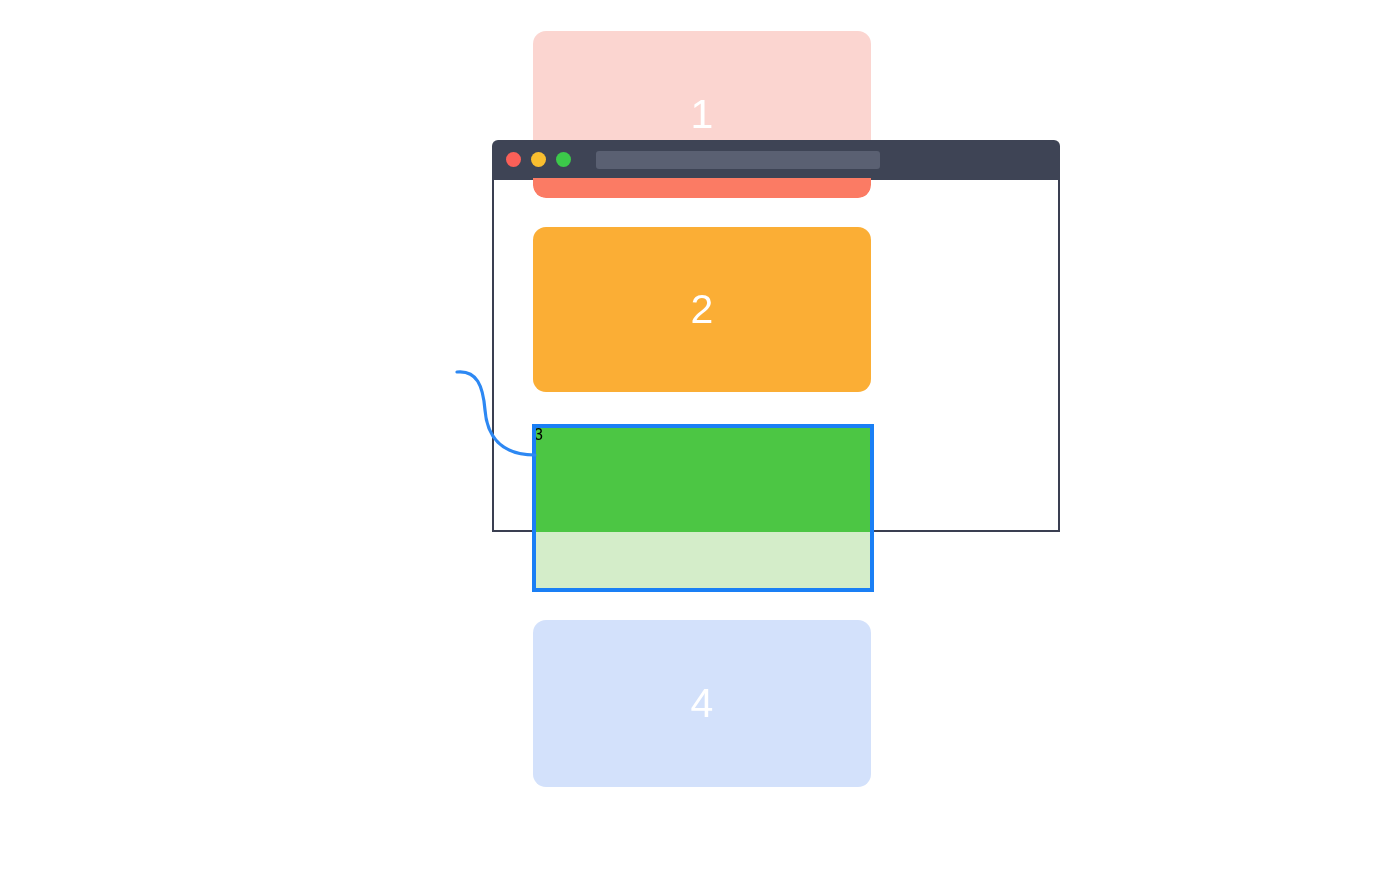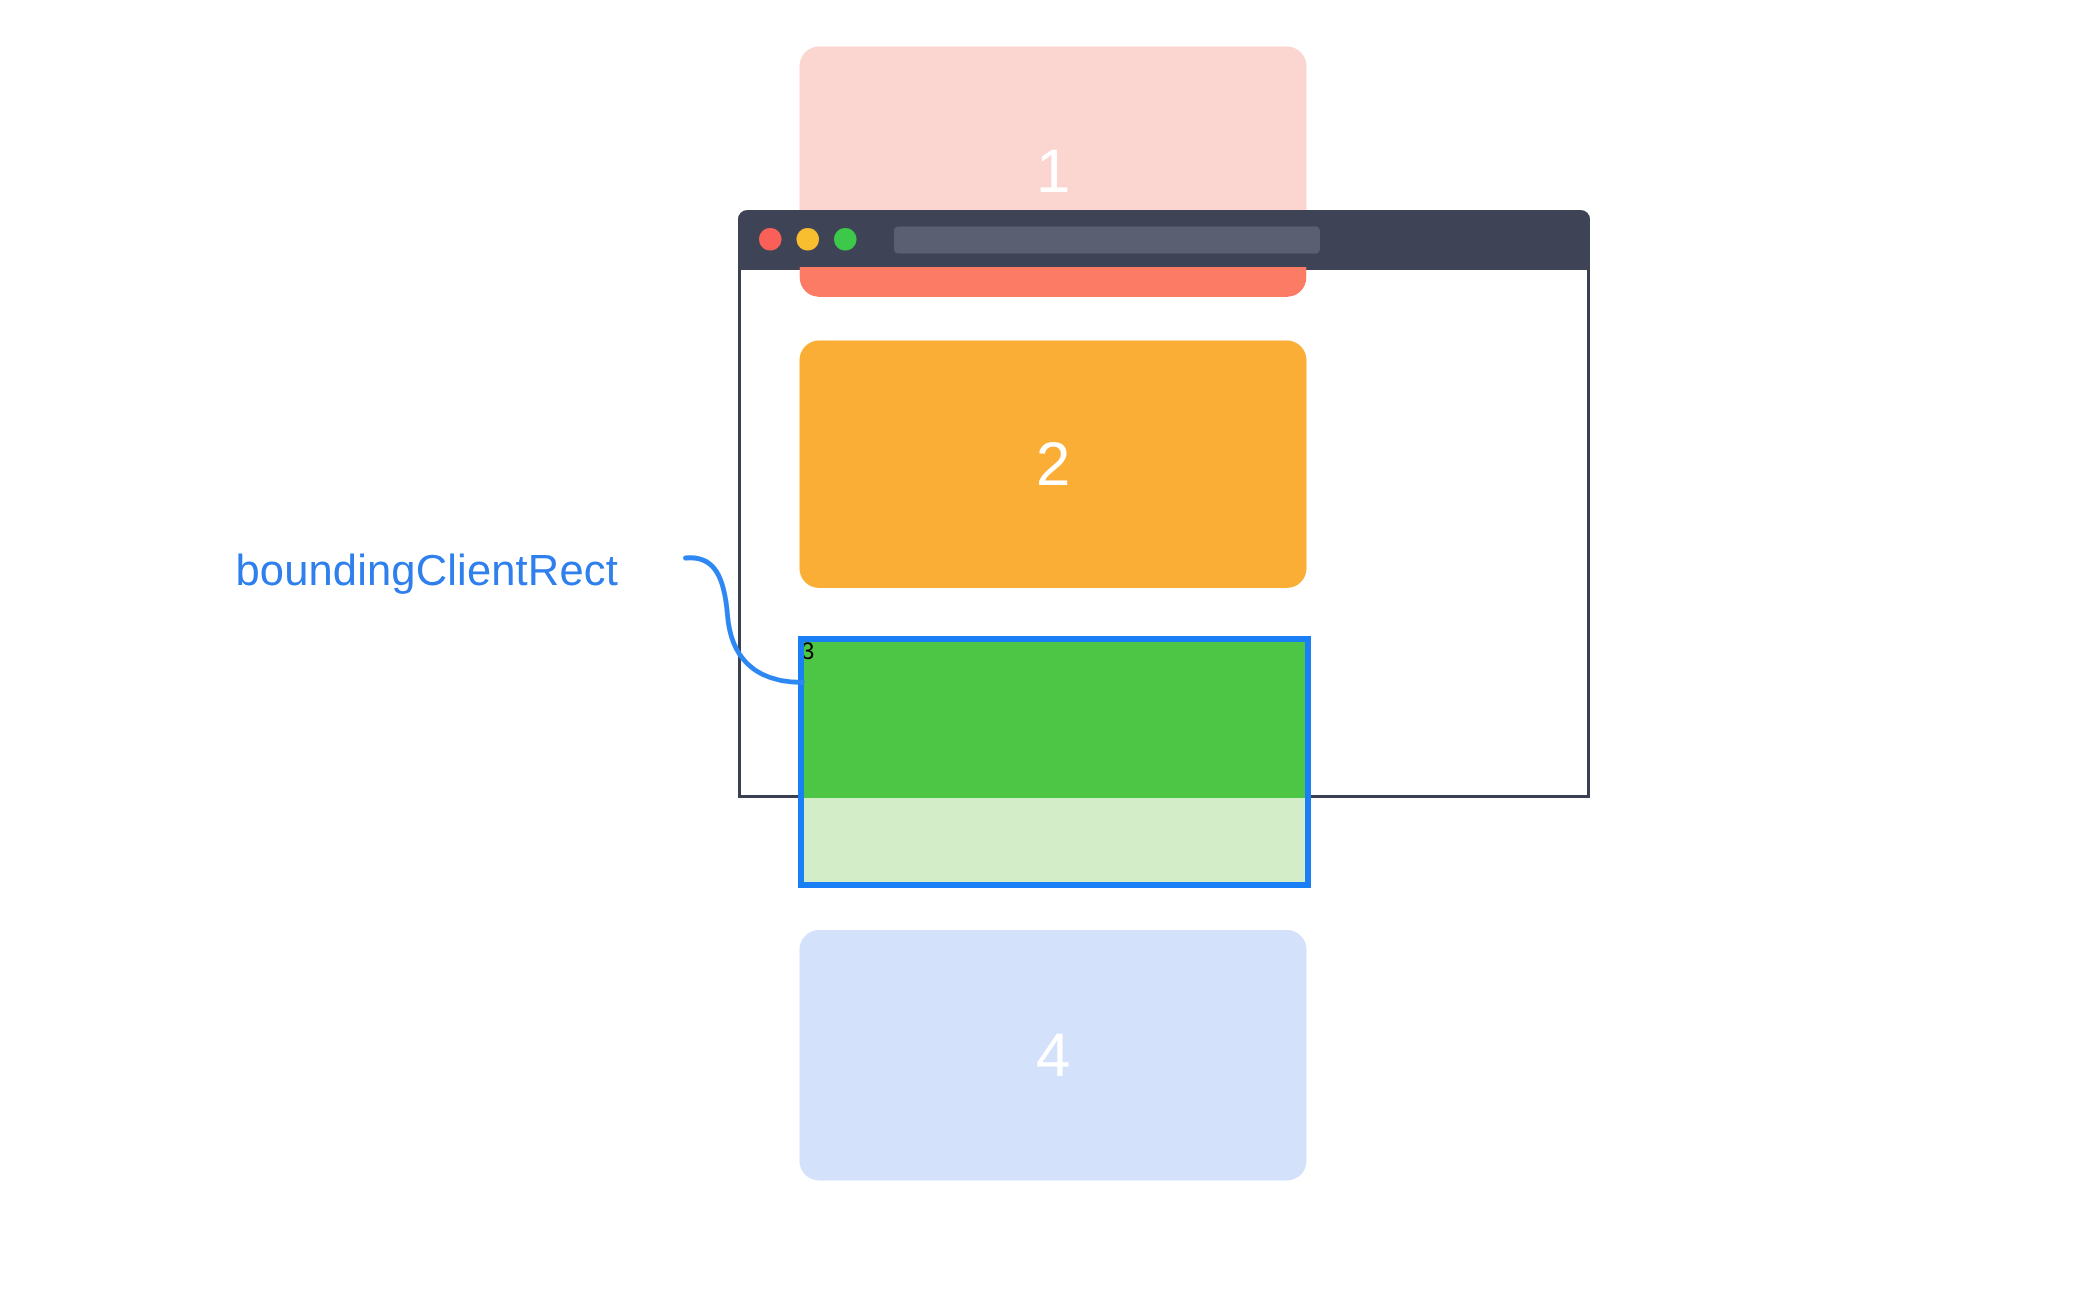--- a/index.html
+++ b/index.html
@@ -208,19 +208,18 @@
   </div>
 
   <div id="box-1-solid" style="background: rgb(251, 123, 100);"></div>
 
   <div id="box-3-solid" style="background: rgb(76, 198, 68);">
     <span class="num">3</span>
   </div>
 
   <div id="bcr-outline" style="border-color: rgb(26, 127, 245);"></div>
 
-  <div id="bcr-label" style="color: rgb(47, 128, 237);">boundingClientRect</div>
 
   <svg id="leader-line" viewBox="0 0 90 110" xmlns="http://www.w3.org/2000/svg">
     <path d="M 2 12 C 22 10, 28 26, 30 50 C 32 76, 46 95, 80 95" fill="none" stroke="#2D88F3" stroke-width="3.2" stroke-linecap="round"></path>
   </svg>
 
 </div>
 
 </body></html>

